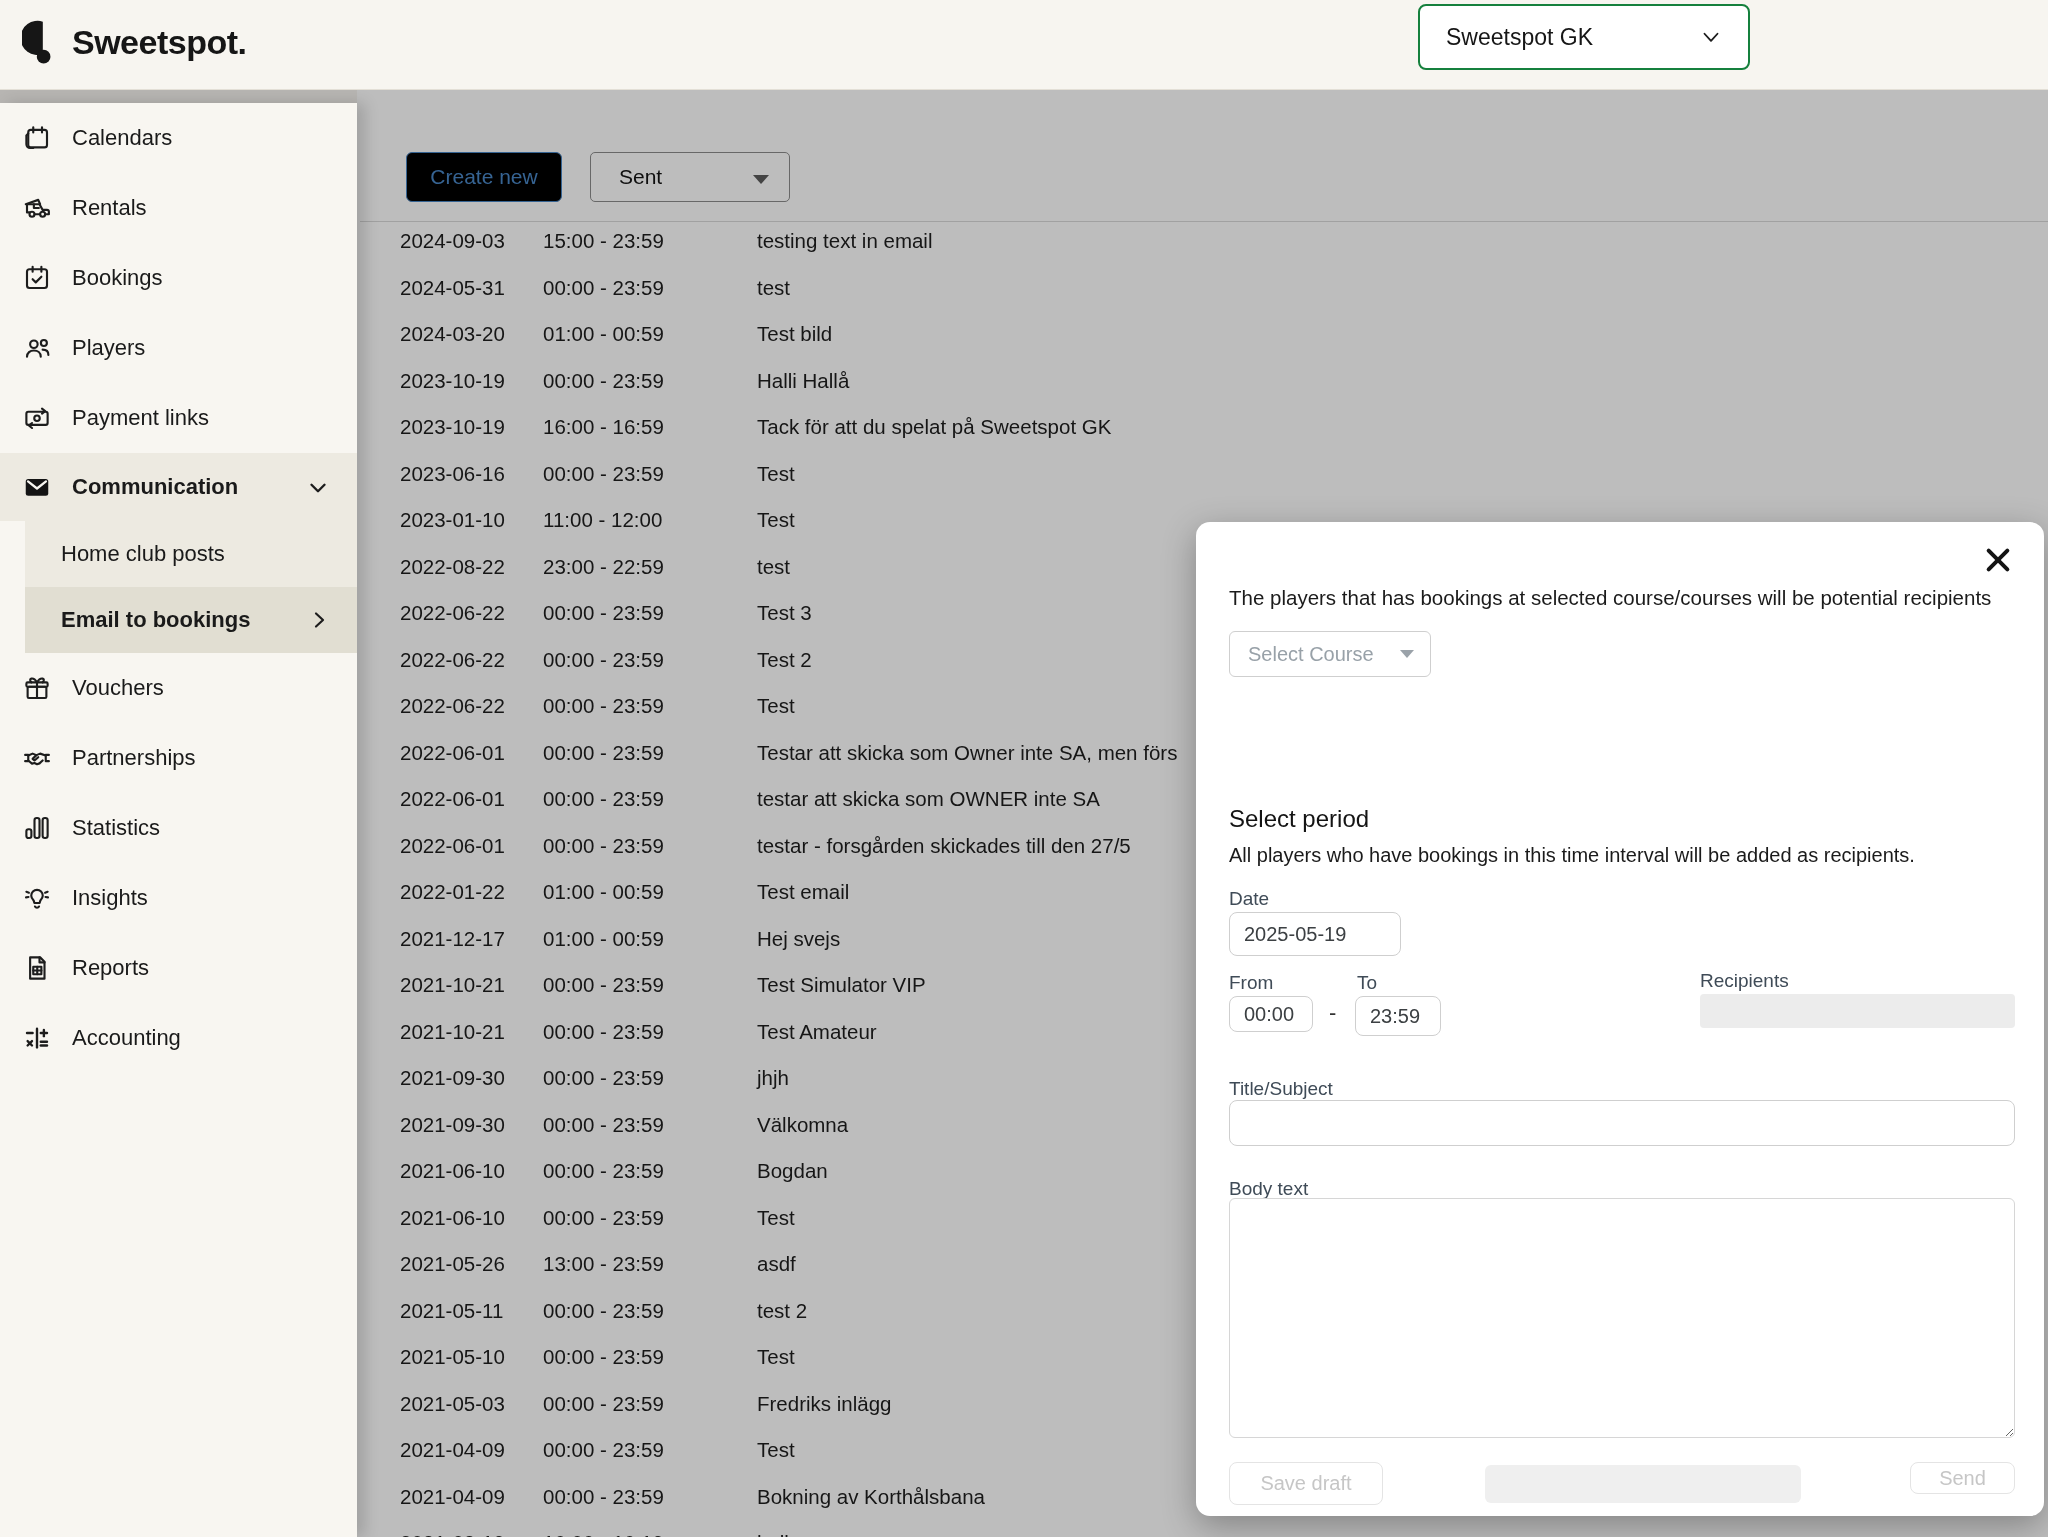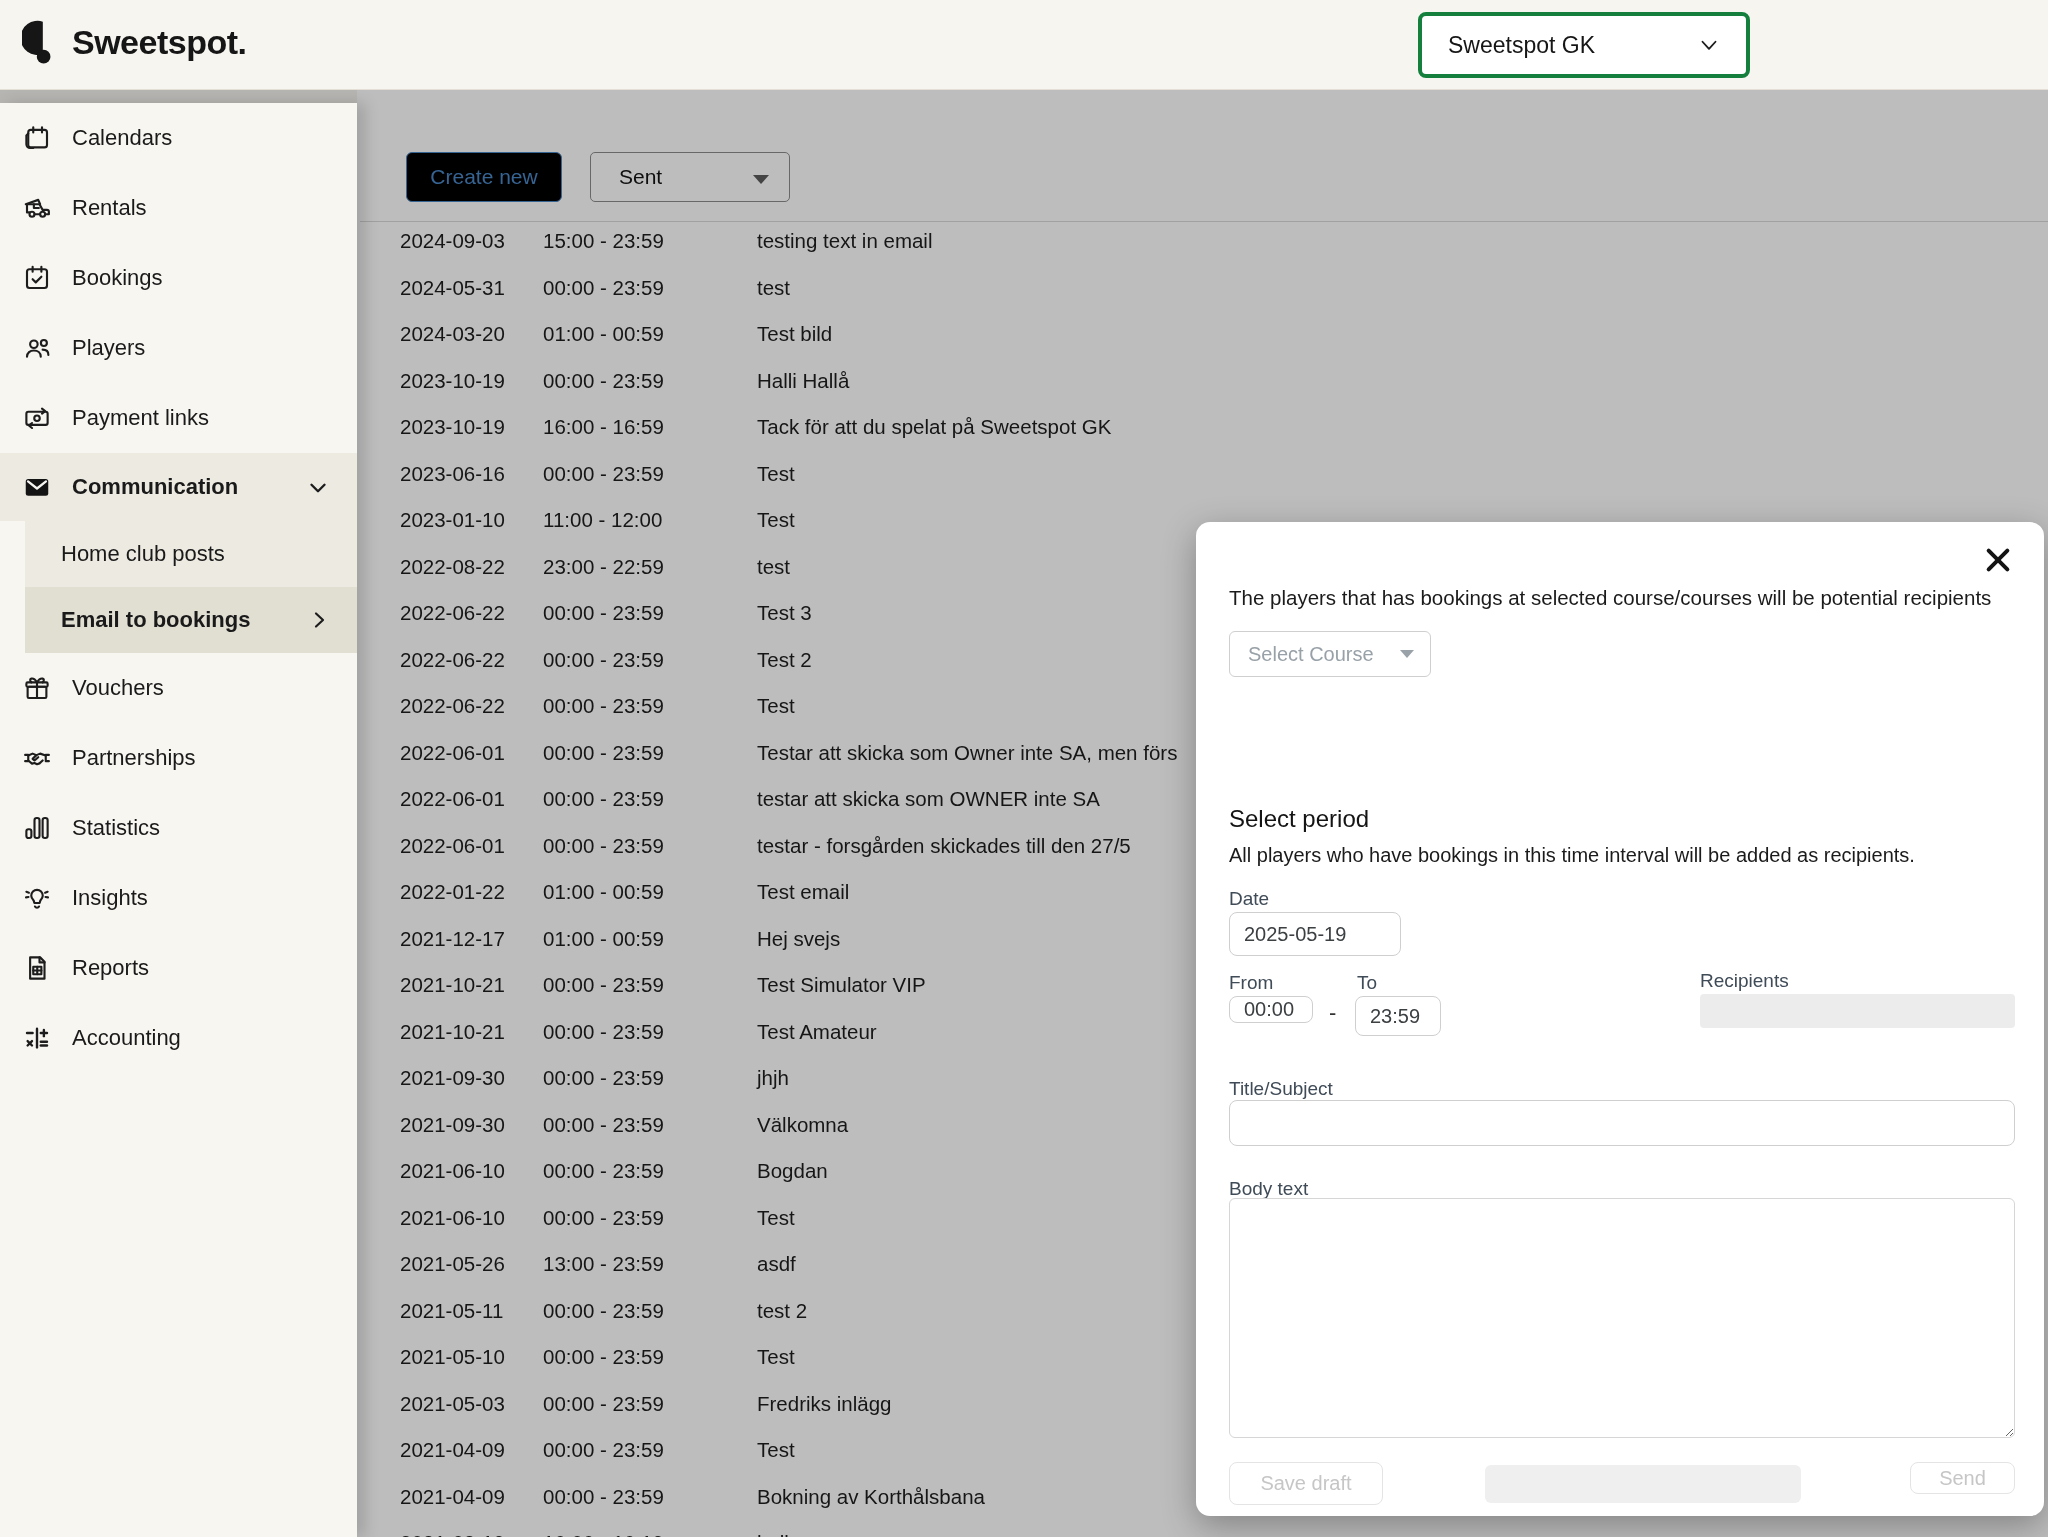--- a/index.html
+++ b/index.html
@@ -3,21 +3,21 @@
 <meta charset="utf-8">
 <style>
   * { margin:0; padding:0; box-sizing:border-box; }
   html,body { width:2048px; height:1537px; overflow:hidden; }
   body { font-family:"Liberation Sans","DejaVu Sans",sans-serif; background:#f7f5f0; position:relative; color:#1b1b1b; }
 
   
   .header { position:absolute; left:0; top:0; width:2048px; height:90px; background:#f7f5f0; z-index:10; border-bottom:1px solid #e3dfd6; }
   .logo { position:absolute; left:22px; top:20px; display:flex; align-items:center; gap:10px; }
   .logo-text { font-size:34px; font-weight:700; letter-spacing:-0.5px; color:#161616; }
-  .club-select { position:absolute; left:1418px; top:12px; width:332px; height:66px; background:#ffffff; border:4px solid #15803d; border-radius:8px; display:flex; align-items:center; justify-content:space-between; padding:0 24px 0 26px; cursor:pointer; }
+  .club-select { position:absolute; left:1418px; top:4px; width:332px; height:66px; background:#ffffff; border:2px solid #15803d; border-radius:8px; display:flex; align-items:center; justify-content:space-between; padding:0 24px 0 26px; cursor:pointer; }
   .club-select span { font-size:23px; color:#161616; }
 
   
   .overlay { position:absolute; left:0; top:90px; width:2048px; height:1447px; background:rgba(0,0,0,0.26); z-index:5; }
 
   
   .sidebar { position:absolute; left:0; top:103px; width:357px; height:1434px; background:#f8f6f1; z-index:8; box-shadow:8px 0 14px rgba(0,0,0,0.15); }
   .nav-item { height:70px; display:flex; align-items:center; padding-left:20px; cursor:pointer; }
   .nav-item .ic { width:34px; height:34px; flex:0 0 34px; display:flex; align-items:center; justify-content:center; }
   .nav-item .lbl { margin-left:18px; font-size:22px; color:#1a1a1a; }
@@ -52,21 +52,21 @@
   .m-course span { font-size:20px; color:#98a1a8; }
   .m-course .tri { width:0; height:0; border-left:7px solid transparent; border-right:7px solid transparent; border-top:8px solid #9aa2a9; }
   .m-h2 { position:absolute; left:33px; top:283px; font-size:24px; font-weight:500; color:#141414; }
   .m-desc { position:absolute; left:33px; top:322px; font-size:20px; color:#1b1b1b; }
   .m-label { font-size:19px; color:#3f4b57; position:absolute; }
   .m-input { border:1px solid #cfcfcf; border-radius:8px; font-family:inherit; font-size:20px; color:#3c4043; padding:0 14px; position:absolute; background:#fff; }
   .lbl-date { left:33px; top:366px; }
   .in-date { left:33px; top:390px; width:172px; height:44px; }
   .lbl-from { left:33px; top:450px; }
   .lbl-to   { left:161px; top:450px; }
-  .in-from  { left:33px;  top:474px; width:84px; height:27px; }
+  .in-from  { left:33px;  top:474px; width:84px; height:36px; }
   .dash     { position:absolute; left:133px; top:478px; font-size:22px; color:#333; }
   .in-to    { left:159px; top:474px; width:86px; height:40px; }
   .lbl-recip{ left:504px; top:448px; }
   .recip-box{ position:absolute; left:504px; top:472px; width:315px; height:34px; background:#ececec; border-radius:4px; }
   .lbl-title{ left:33px; top:556px; }
   .in-title { left:33px; top:578px; width:786px; height:46px; }
   .lbl-body { left:33px; top:656px; }
   .in-body  { position:absolute; left:33px; top:676px; width:786px; height:240px; border:1px solid #d6d6d6; border-radius:6px; font-family:inherit; font-size:20px; padding:10px 14px; resize:both; }
   .btn-ghost { position:absolute; background:#fff; border:1px solid #e4e4e4; border-radius:8px; color:#c6c6c6; font-size:20px; font-family:inherit; cursor:pointer; }
   .btn-save { left:33px; top:940px; width:154px; height:43px; }

